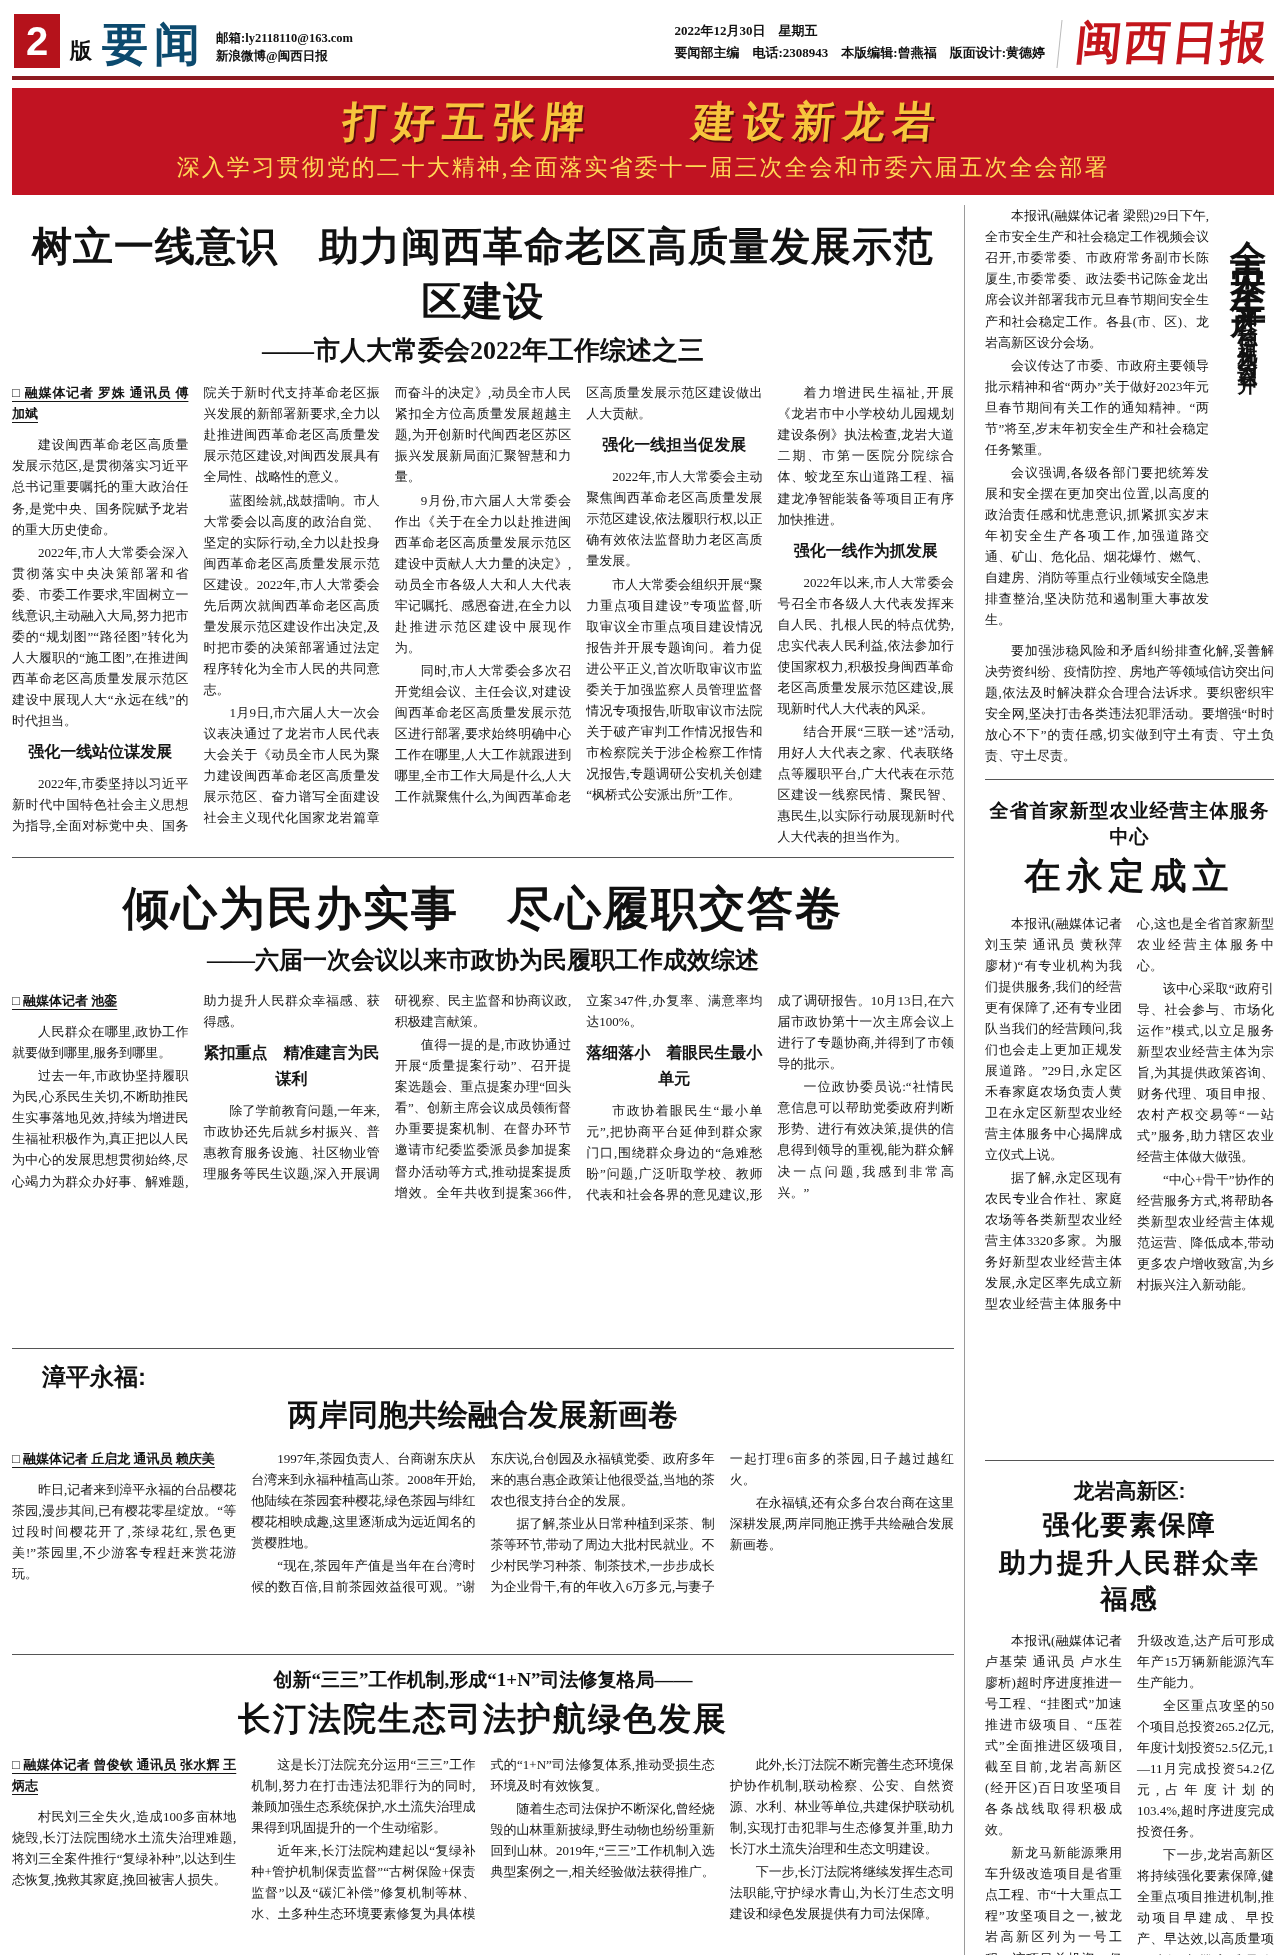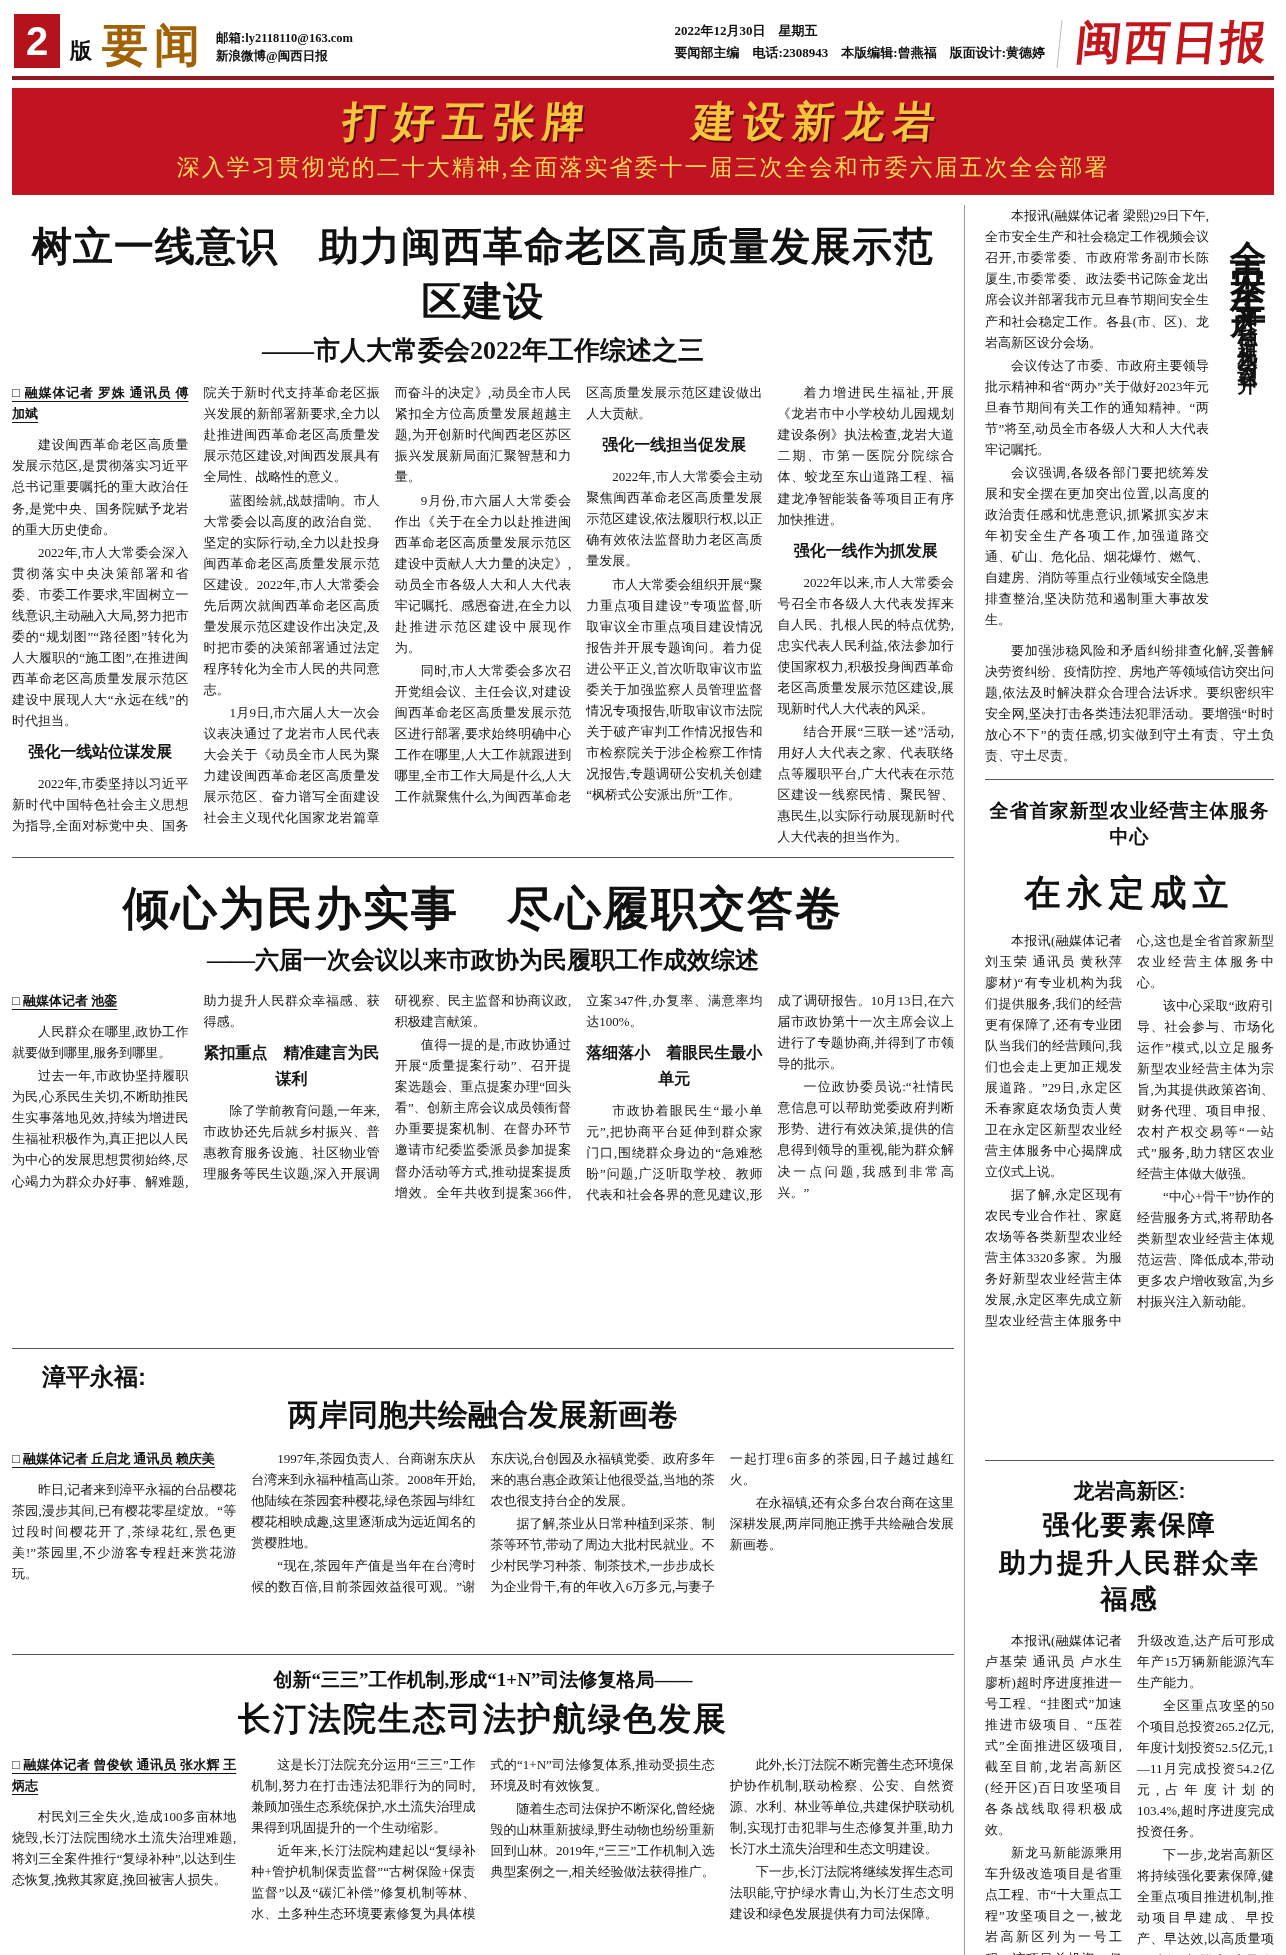--- a/index.html
+++ b/index.html
@@ -6,22 +6,22 @@
   .page{width:1286px;height:1955px;margin:0 auto;background:#ffffff;box-sizing:border-box;
         padding:8px 12px 10px;overflow:hidden;color:#111;
         font-family:"Liberation Serif","DejaVu Serif",serif;}
   
   .top-bar{display:flex;justify-content:space-between;align-items:flex-end;
            border-bottom:4px solid #8e1b21;padding:6px 2px 8px;}
   .tb-left{display:flex;align-items:flex-end;gap:10px;}
   .page-num-box{width:46px;height:54px;background:#b5121b;color:#fff;font-size:40px;font-weight:900;
                 display:flex;align-items:center;justify-content:center;font-family:"Liberation Sans",sans-serif;}
   .page-label{font-size:22px;font-weight:700;padding-bottom:2px;}
-  .section-title{color:#a16207;font-size:46px;font-weight:900;letter-spacing:6px;line-height:1;
-                 font-family:Liberation Sans, sans-serif;}
+  .section-title{color:#0c4a6e;font-size:46px;font-weight:900;letter-spacing:6px;line-height:1;
+                 font-family:Liberation Serif, serif;}
   .contact{font-size:12.5px;font-weight:700;line-height:1.5;padding-bottom:2px;}
   .tb-right{display:flex;align-items:flex-end;gap:14px;}
   .pub-info{text-align:left;font-size:13px;font-weight:700;line-height:1.7;padding-bottom:4px;}
   .masthead{color:#c3161c;font-size:46px;font-weight:900;line-height:1;padding:0 4px 2px 16px;
             border-left:1px solid #bbb;transform:skewX(-6deg);letter-spacing:2px;}
   
   .banner{margin-top:8px;background:#c11322;text-align:center;padding:10px 6px 12px;}
   .banner-slogan{color:#f7c53d;font-size:42px;font-weight:900;letter-spacing:8px;
                  text-shadow:2px 2px 0 #5f0a10;transform:skewX(-5deg);display:inline-block;line-height:1.15;}
   .banner-subline{color:#ffd957;font-size:23px;font-weight:400;letter-spacing:2px;margin-top:6px;}
@@ -63,21 +63,21 @@
   
   #safety{min-height:465px;}
   .safety-flex{display:flex;gap:10px;}
   .safety-body{flex:1;}
   .vert-head{writing-mode:vertical-rl;padding:6px 2px 0 4px;white-space:nowrap;}
   .vh-main{font-size:36px;font-weight:900;letter-spacing:12px;font-family:"Liberation Sans",sans-serif;}
   .vh-sub{font-size:20px;font-weight:700;letter-spacing:7px;margin-top:4px;
           font-family:"Liberation Sans",sans-serif;}
   .safety-bottom{margin-top:8px;}
   
-  .y-top{font-size:19px;font-weight:900;text-align:center;margin:8px 0 19px;letter-spacing:1px;
+  .y-top{font-size:19px;font-weight:900;text-align:center;margin:8px 0 2px;letter-spacing:1px;
          font-family:"Liberation Sans",sans-serif;}
   .y-main{font-size:36px;font-weight:900;text-align:center;margin:2px 0 12px;letter-spacing:6px;
           font-family:"Liberation Sans",sans-serif;}
   #yongding{min-height:660px;}
   
   .g-kicker{font-size:21px;font-weight:800;text-align:center;margin:6px 0 2px;
             font-family:"Liberation Sans",sans-serif;}
   .g-head{font-size:27px;font-weight:900;text-align:center;margin:2px 0;letter-spacing:2px;
           font-family:"Liberation Sans",sans-serif;line-height:1.35;}
   .g-head + .g-head{margin-bottom:12px;}
@@ -189,21 +189,21 @@
       </article>
 
     </section>
 
     <aside class="right-zone">
 
       <article id="safety">
         <div class="safety-flex">
           <div class="safety-body body">
               <p class="para">本报讯(融媒体记者 梁熙)29日下午,全市安全生产和社会稳定工作视频会议召开,市委常委、市政府常务副市长陈厦生,市委常委、政法委书记陈金龙出席会议并部署我市元旦春节期间安全生产和社会稳定工作。各县(市、区)、龙岩高新区设分会场。</p>
-              <p class="para">会议传达了市委、市政府主要领导批示精神和省“两办”关于做好2023年元旦春节期间有关工作的通知精神。“两节”将至,动员全市各级人大和人大代表牢记嘱托。</p>
+              <p class="para">会议传达了市委、市政府主要领导批示精神和省“两办”关于做好2023年元旦春节期间有关工作的通知精神。“两节”将至,岁末年初安全生产和社会稳定任务繁重。</p>
               <p class="para">会议强调,各级各部门要把统筹发展和安全摆在更加突出位置,以高度的政治责任感和忧患意识,抓紧抓实岁末年初安全生产各项工作,加强道路交通、矿山、危化品、烟花爆竹、燃气、自建房、消防等重点行业领域安全隐患排查整治,坚决防范和遏制重大事故发生。</p>
             </div>
           <div class="vert-head">
             <span class="vh-main">全市安全生产</span>
             <span class="vh-sub">和社会稳定视频会议召开</span>
           </div>
         </div>
         <div class="safety-bottom body">
             <p class="para">要加强涉稳风险和矛盾纠纷排查化解,妥善解决劳资纠纷、疫情防控、房地产等领域信访突出问题,依法及时解决群众合理合法诉求。要织密织牢安全网,坚决打击各类违法犯罪活动。要增强“时时放心不下”的责任感,切实做到守土有责、守土负责、守土尽责。</p>
           </div>

